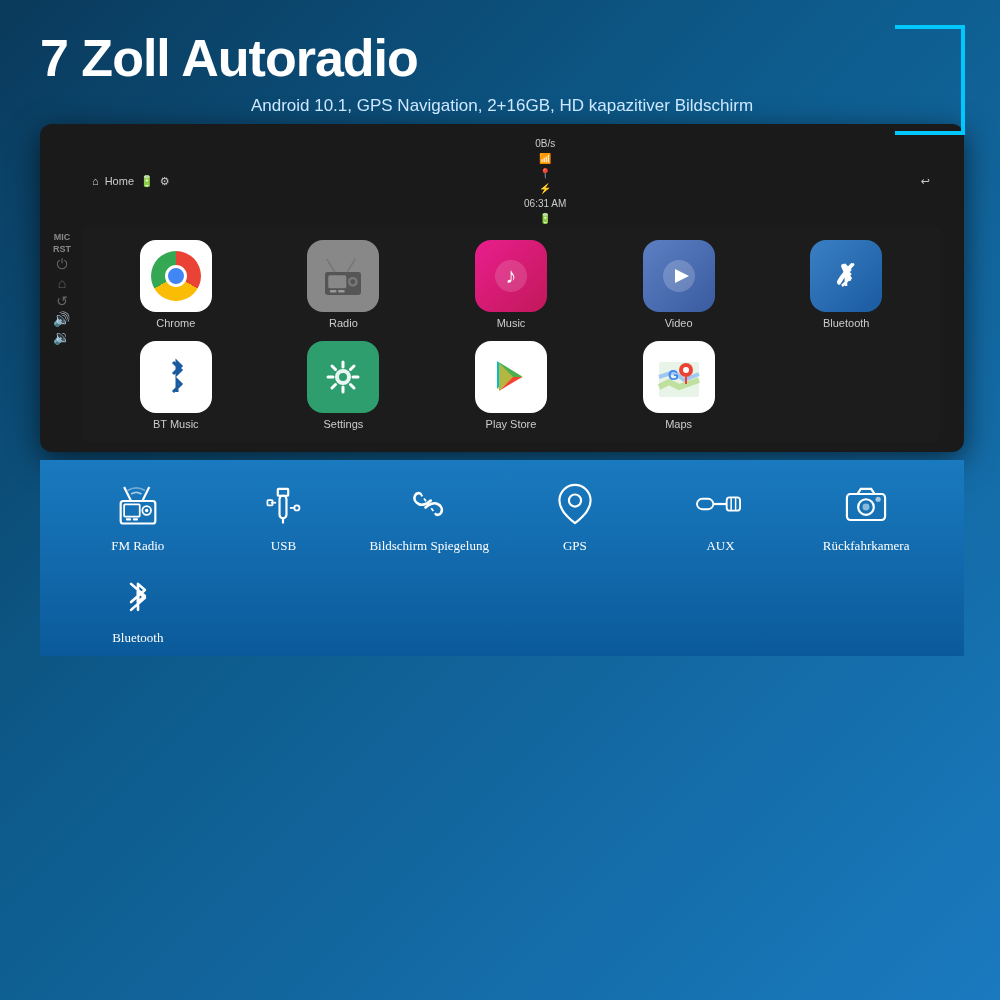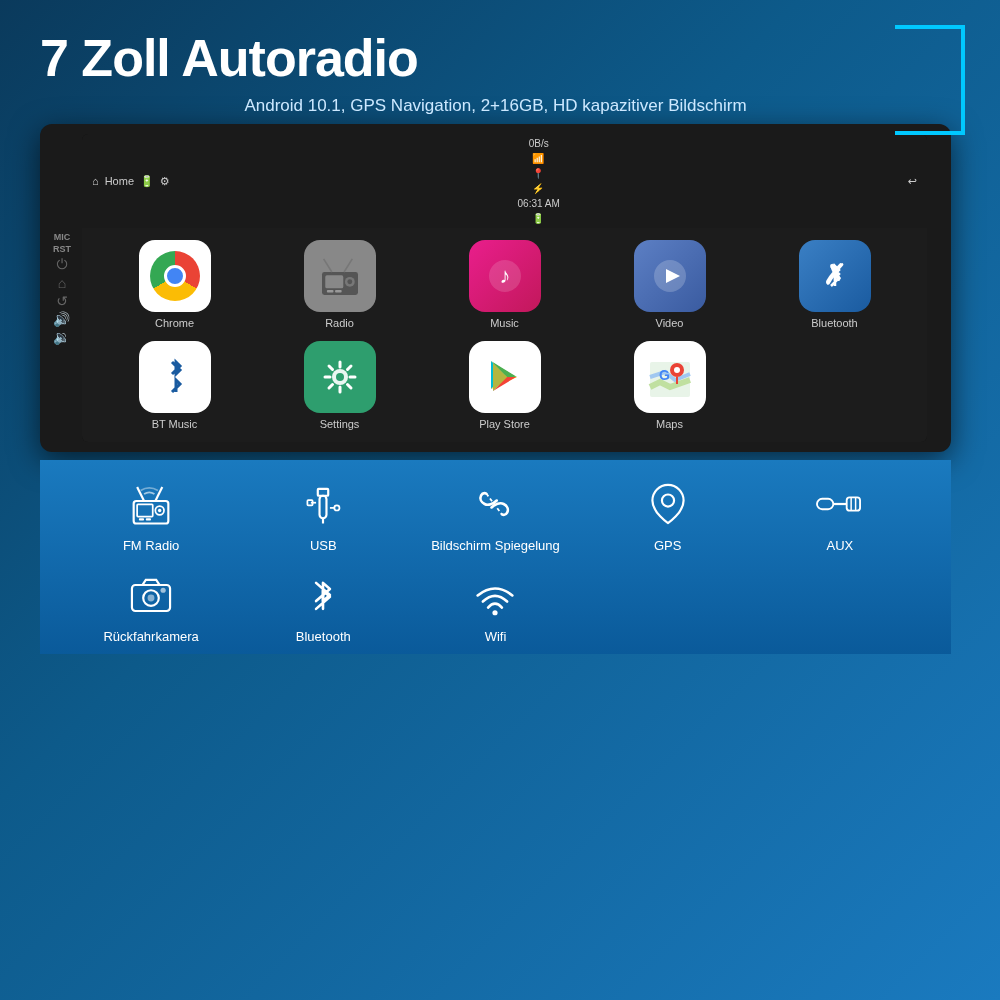--- a/index.html
+++ b/index.html
@@ -8,21 +8,21 @@
       height: 1000px;
       overflow: hidden;
       font-family: 'Arial', sans-serif;
       background: linear-gradient(135deg, #0a3a5c 0%, #0d5a8a 40%, #1a7abf 100%);
     }
 
     .page-container {
       width: 1000px;
       height: 790px;
       position: relative;
-      padding: 30px 49px 20px 40px;
+      padding: 30px 36px 20px 40px;
     }
 
     
     .header {
       margin-bottom: 8px;
     }
     .main-title {
       font-size: 52px;
       font-weight: 900;
       color: white;
@@ -186,23 +186,24 @@
     .icon-playstore { background: white; }
 
     
     .icon-maps { background: white; }
 
     
     .features-section {
       background: linear-gradient(180deg, #1a7abf 0%, #0a5a9a 100%);
       padding: 18px 30px 10px 30px;
       display: grid;
-      grid-template-columns: repeat(5, 1fr);
+      grid-template-columns: repeat(6, 1fr);
       gap: 16px 10px;
       margin-top: 4px;
+      font-family: Liberation Serif, serif;
     }
 
     .feature-item {
       display: flex;
       flex-direction: column;
       align-items: center;
       gap: 8px;
     }
 
     .feature-label {
@@ -478,25 +479,16 @@
     </div>
 
     <div class="feature-item">
       <svg class="feat-svg" viewBox="0 0 60 60">
         <path d="M22 16 L38 30 L30 37 L30 16 L38 23 L22 37" fill="none" stroke="white" stroke-width="3" stroke-linecap="round" stroke-linejoin="round"></path>
         <path d="M22 46 L38 32 L30 25 L30 46" fill="none" stroke="white" stroke-width="3" stroke-linecap="round" stroke-linejoin="round"></path>
       </svg>
       <span class="feature-label">Bluetooth</span>
     </div>
 
-    <div class="feature-item">
-      <svg class="feat-svg" viewBox="0 0 60 55">
-        <path d="M10 28 Q30 12 50 28" fill="none" stroke="white" stroke-width="3" stroke-linecap="round"></path>
-        <path d="M16 35 Q30 22 44 35" fill="none" stroke="white" stroke-width="3" stroke-linecap="round"></path>
-        <path d="M22 42 Q30 33 38 42" fill="none" stroke="white" stroke-width="3" stroke-linecap="round"></path>
-        <circle cx="30" cy="48" r="3" fill="white"></circle>
-      </svg>
-      <span class="feature-label">Wifi</span>
-    </div>
 
   </div>
 
 </div>
 
 </body></html>

